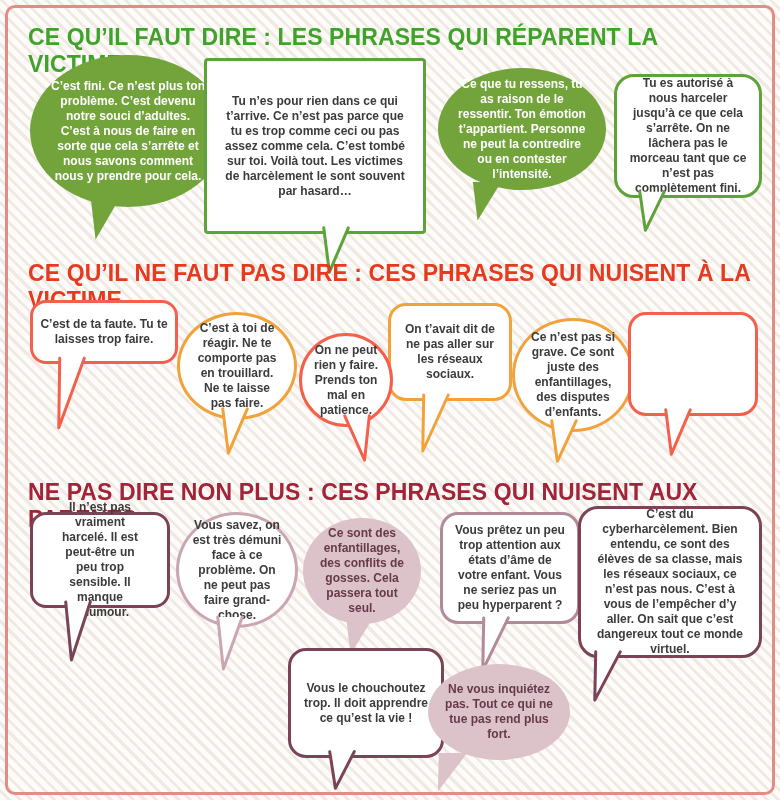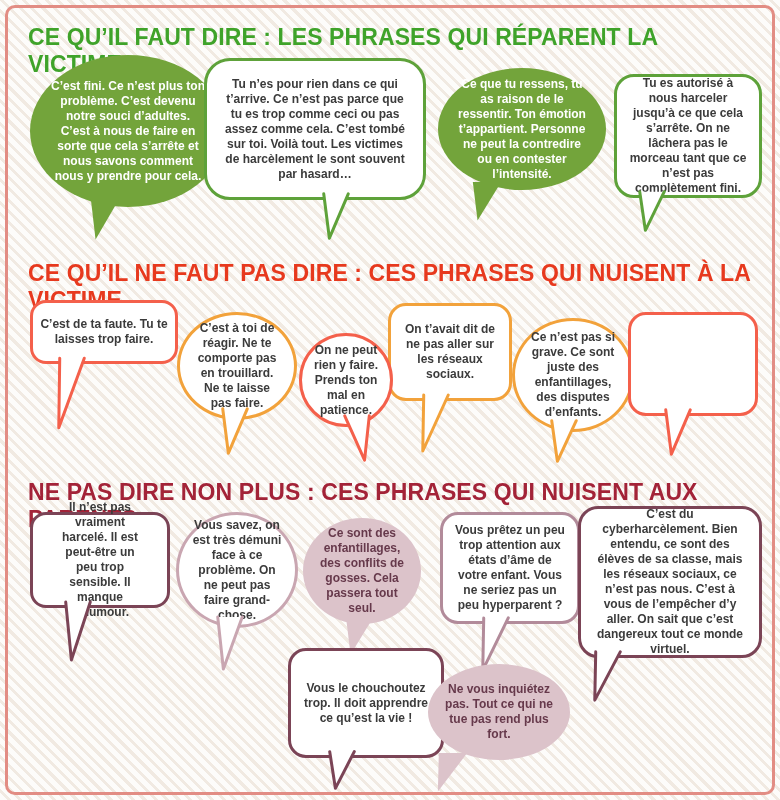--- a/index.html
+++ b/index.html
@@ -42,21 +42,21 @@
   .v-fill-pink  { --c: #dcc3ca; background: #dcc3ca; color: #66394b; }
 
   .tail { position: absolute; width: 34px; overflow: visible; }
   .t-o path { fill: #ffffff; stroke: var(--c); stroke-width: 3;
               stroke-linejoin: round; stroke-linecap: round; vector-effect: non-scaling-stroke; }
   .t-f path { fill: var(--c); }
 
   
   #s1b1 { left: 30px;  top: 55px; width: 196px; height: 152px; padding: 0 20px; }
   #s1b1 .tail { left: 58px;  top: calc(100% - 8px); height: 42px; }
-  #s1b2 { left: 204px; top: 58px; width: 222px; height: 142px; padding: 0 16px; border-radius: 26px; }
+  #s1b2 { left: 204px; top: 58px; width: 222px; height: 176px; padding: 0 16px; border-radius: 4px; }
   #s1b2 .tail { left: 112px; top: calc(100% - 4px); height: 46px; }
   #s1b3 { left: 438px; top: 68px; width: 168px; height: 122px; padding: 0 16px; }
   #s1b3 .tail { left: 32px;  top: calc(100% - 8px); height: 40px; }
   #s1b4 { left: 614px; top: 74px; width: 148px; height: 124px; padding: 0 10px; }
   #s1b4 .tail { left: 18px;  top: calc(100% - 4px); height: 40px; }
 
   
   #s2b1 { left: 30px;  top: 300px; width: 148px; height: 64px;  padding: 0 6px;  border-radius: 16px; }
   #s2b1 .tail { left: 22px; top: calc(100% - 4px); height: 72px; }
   #s2b2 { left: 177px; top: 312px; width: 120px; height: 108px; padding: 0 12px; }

